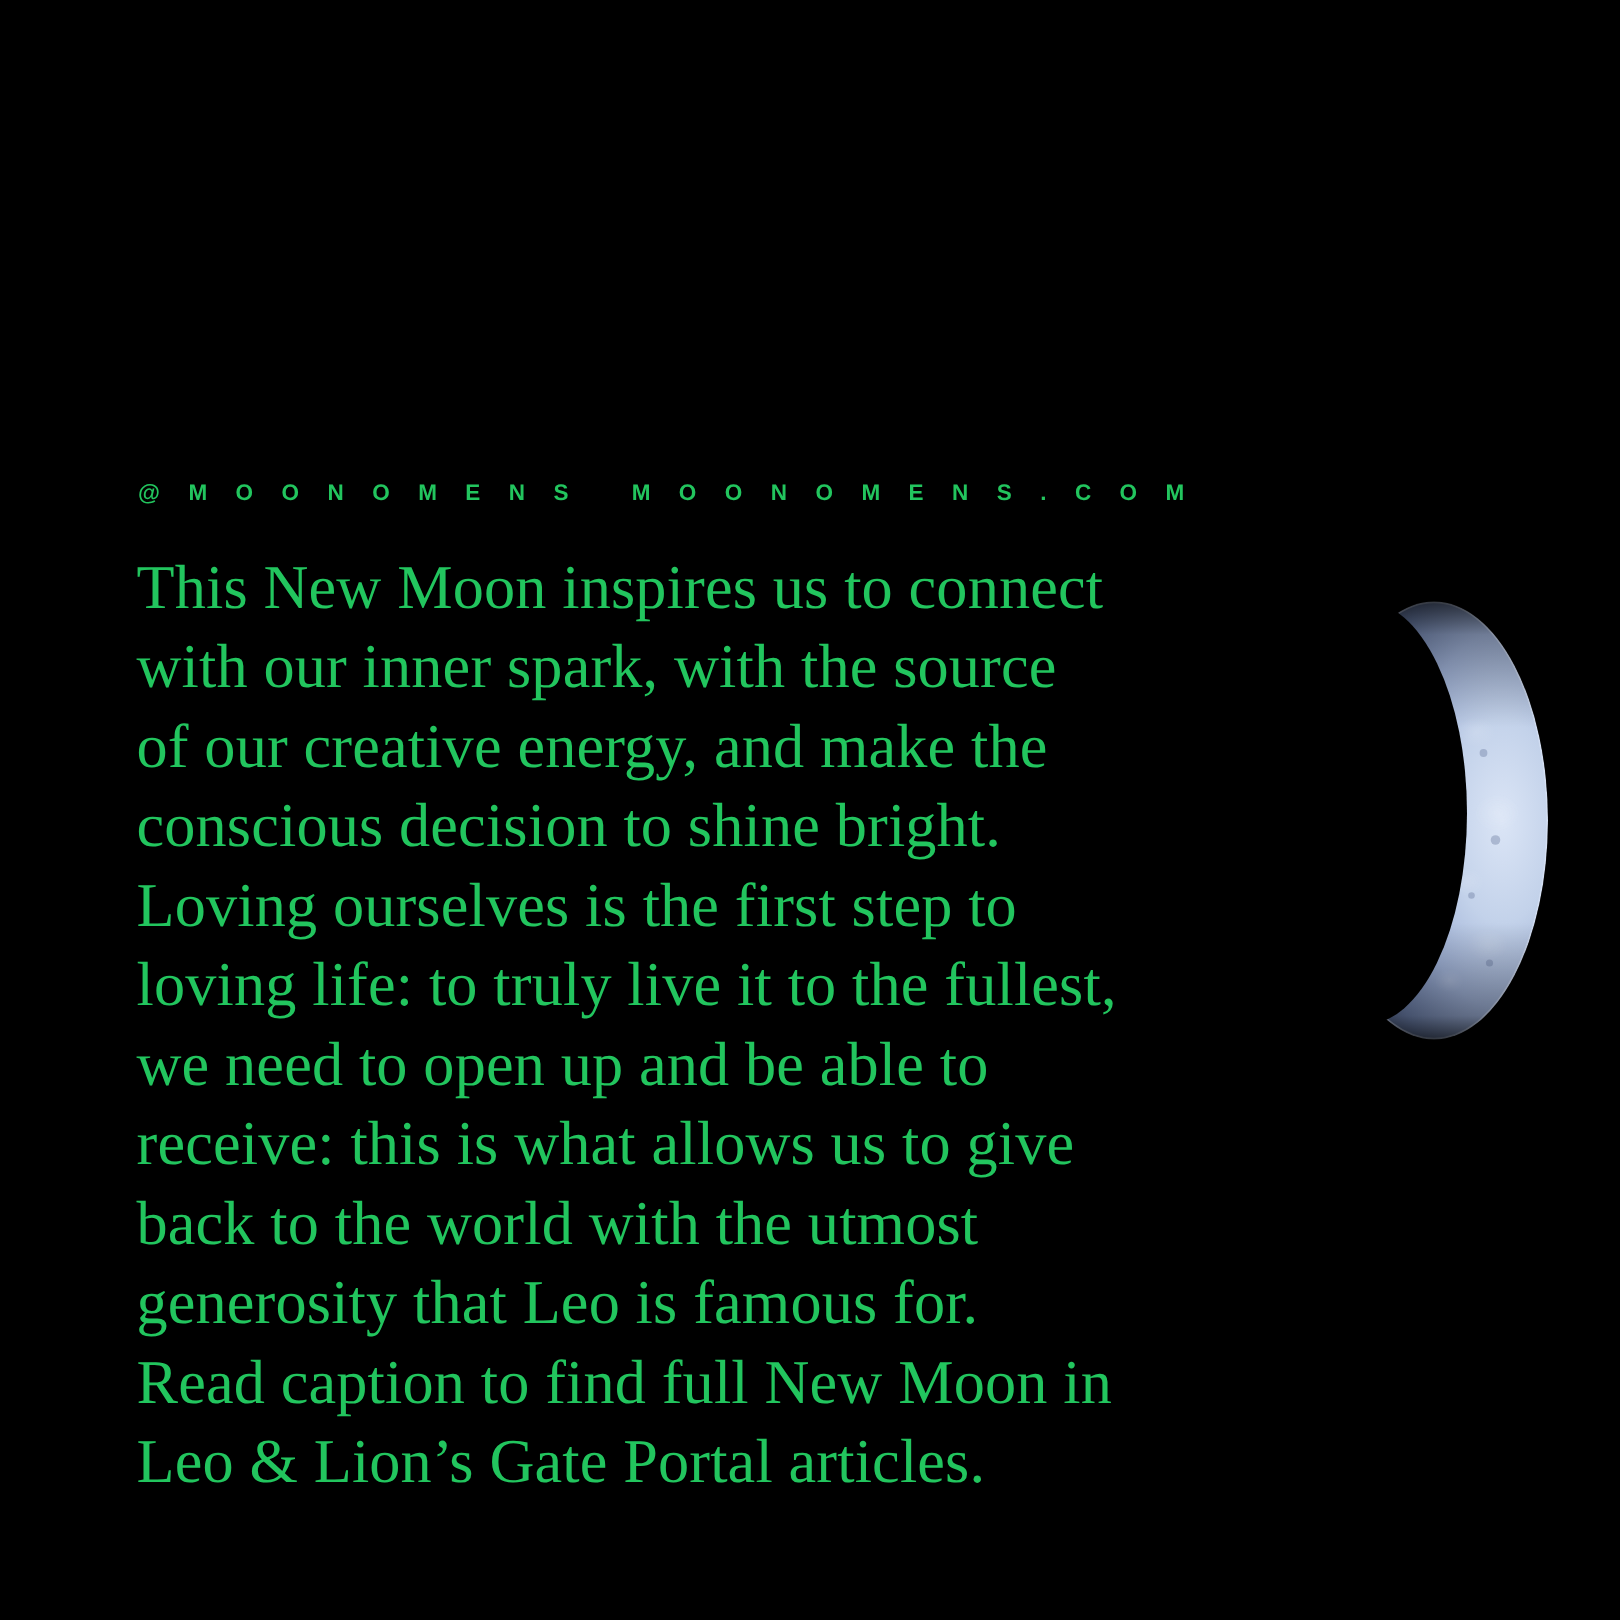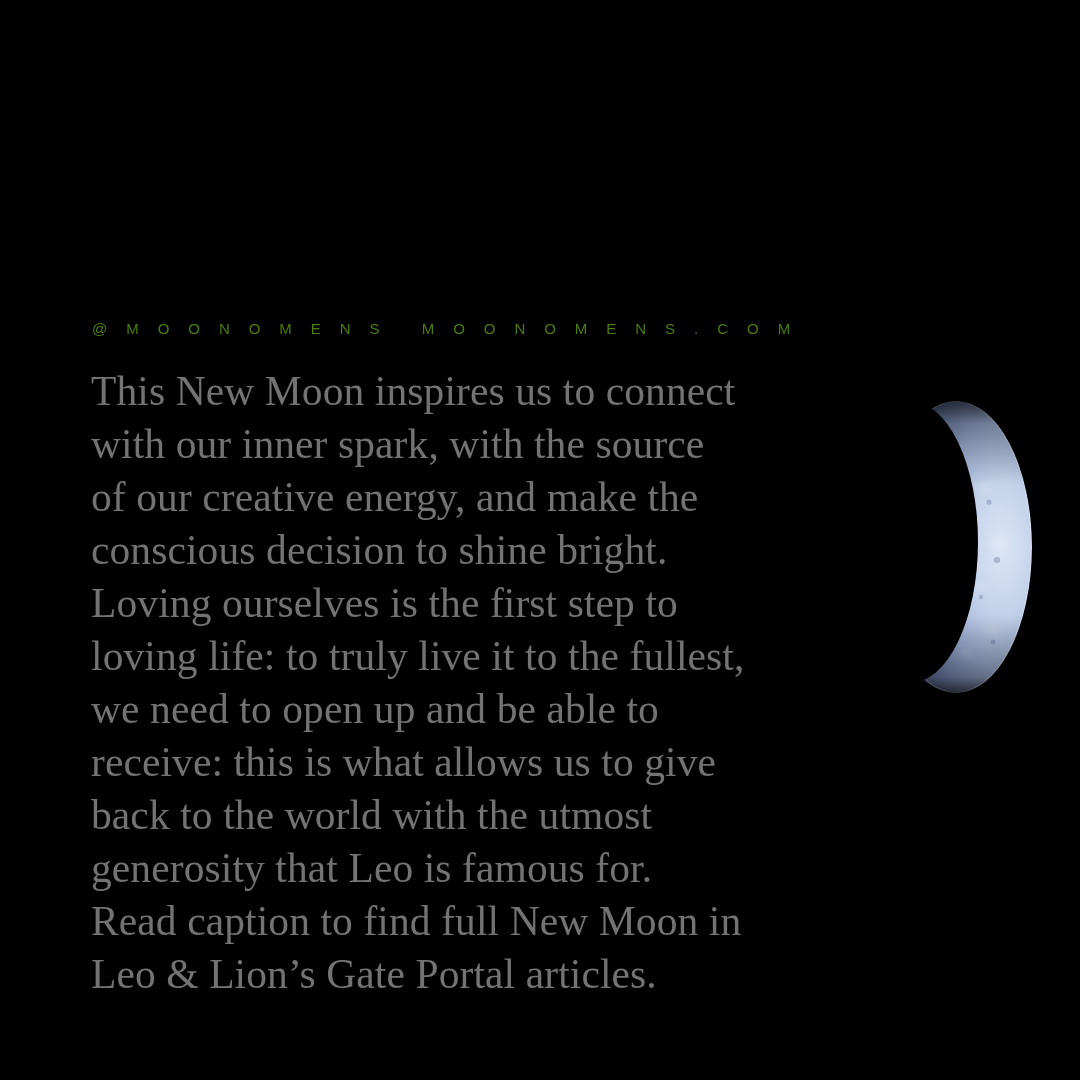--- a/index.html
+++ b/index.html
@@ -34,40 +34,40 @@
     color: #7b85ee;
     white-space: pre-line;
   }
 
   
   #handle {
     position: absolute;
     left: 92px;
     top: 320px;
     font-family: "Liberation Sans", "DejaVu Sans", sans-serif;
-    font-weight: 400;
+    font-weight: 700;
     font-size: 15px;
     line-height: 18px;
     letter-spacing: 7.4px;
-    color: #4d7c0f;
+    color: #22c55e;
     white-space: pre;
   }
 
   
   #body-copy {
     position: absolute;
     left: 91px;
     top: 365px;
     width: 800px;
     font-family: "Liberation Serif", "DejaVu Serif", serif;
     font-weight: 400;
     font-size: 41.5px;
     line-height: 53px;
     letter-spacing: 0.1px;
-    color: #737373;
+    color: #22c55e;
     white-space: pre-line;
   }
 
   
   #moon-wrap {
     position: absolute;
     left: 866px;
     top: 392px;
     width: 180px;
     height: 310px;

